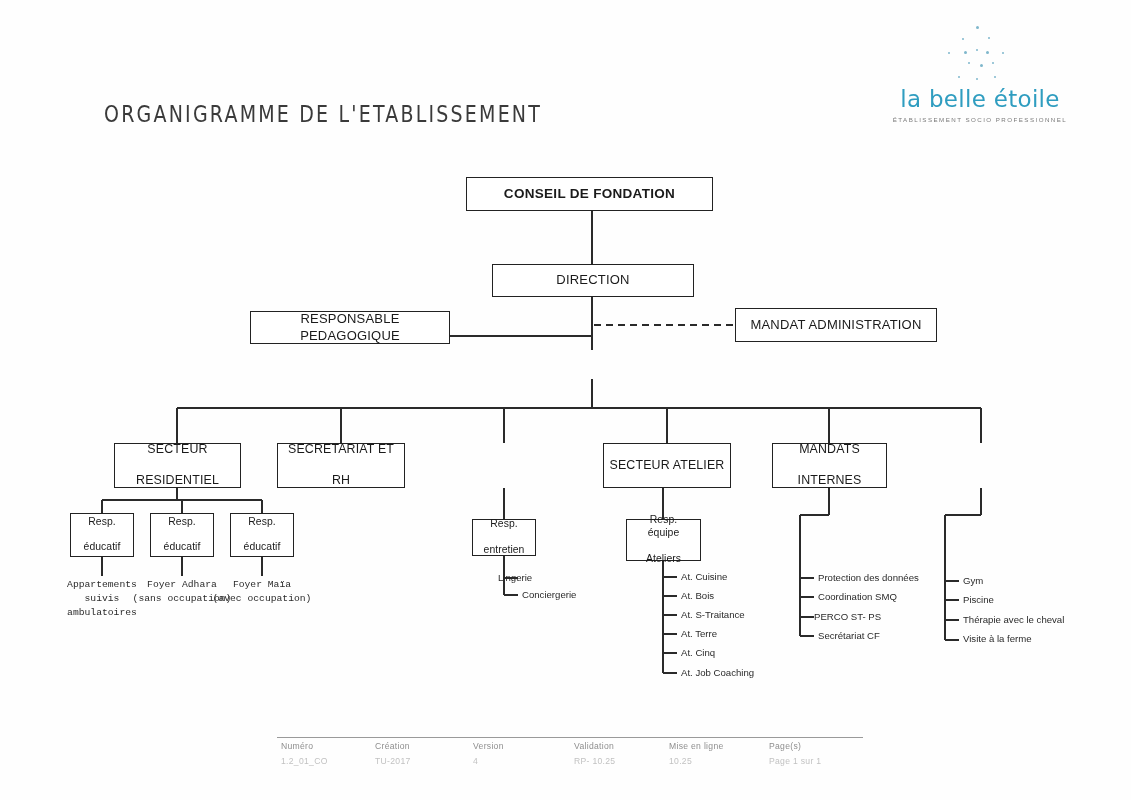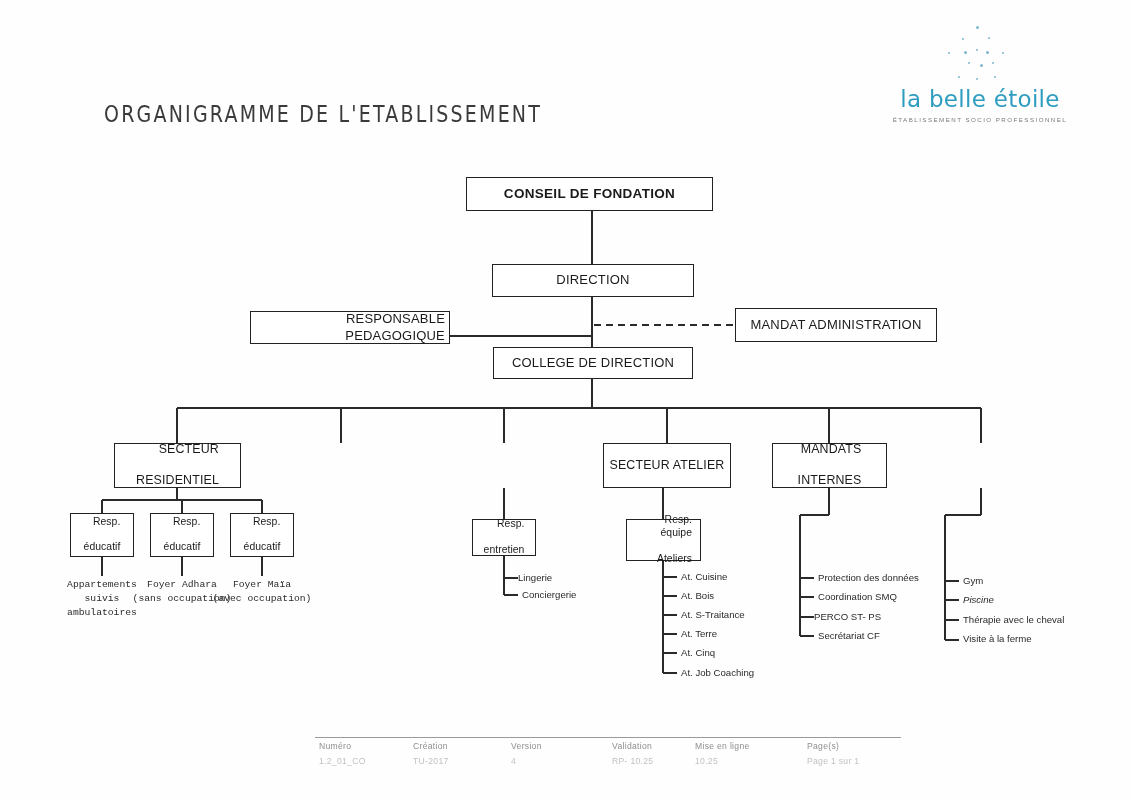--- a/index.html
+++ b/index.html
@@ -35,21 +35,21 @@
     position:absolute;left:0;top:92px;width:180px;text-align:center;
     font-family:"Liberation Sans", sans-serif;
     font-size:6.2px;color:#7a7a7a;letter-spacing:1.45px;white-space:nowrap;
   }
 
   
   .box{
     position:absolute;box-sizing:border-box;
     border:1.4px solid #222;background:#fff;
     display:flex;align-items:center;justify-content:center;
-    text-align:right;line-height:1.24;
+    text-align:center;line-height:1.24;
     font-family:"Liberation Sans", sans-serif;
   }
   .box span{display:block;padding:0 4px;}
   .lvl1{font-size:13.5px;font-weight:bold;letter-spacing:.3px;}
   .lvl2{font-size:13px;letter-spacing:.2px;}
   .sector{font-size:12.4px;letter-spacing:.15px;}
   .small{font-size:10.4px;letter-spacing:.05px;}
 
   
   .leaf{
@@ -57,21 +57,21 @@
     font-family:"Liberation Sans", sans-serif;
     white-space:nowrap;line-height:1.35;
   }
   .undertext{
     position:absolute;font-size:9.7px;color:#2a2a2a;
     text-align:center;line-height:1.42;
     font-family:Liberation Mono, monospace;
   }
 
   
-  .footer{position:absolute;left:277px;top:737px;width:586px;height:36px;margin-left:38px;}
+  .footer{position:absolute;left:277px;top:737px;width:586px;height:36px;}
   .footer-rule{position:absolute;left:0;top:0;width:586px;height:1px;background:#9a9a9a;}
   .fcol{position:absolute;top:4px;}
   .fhead{font-size:8.6px;color:#8e8e8e;letter-spacing:.3px;white-space:nowrap;}
   .fval{font-size:8.6px;color:#c2c2c2;letter-spacing:.3px;white-space:nowrap;margin-top:5px;}
 </style>
 </head>
 <body>
 
 <div id="sheet">
 
@@ -171,26 +171,26 @@
   </div>
 
   <div class="box lvl2" style="left:250px;top:311px;width:200px;height:33px;">
     <span>RESPONSABLE PEDAGOGIQUE</span>
   </div>
 
   <div class="box lvl2" style="left:735px;top:308px;width:202px;height:34px;">
     <span>MANDAT ADMINISTRATION</span>
   </div>
 
-  <div class="box lvl2" style="left:493px;top:347px;width:200px;height:32px;">
-    <span>COLLEGE DE DIRECTION</span>
-  </div>
 
   <div class="box sector" style="left:114px;top:443px;width:127px;height:45px;">
     <span><span>SECTEUR</span><br><span>RESIDENTIEL</span></span>
+  </div>
+  <div class="box sector" style="left:277px;top:443px;width:128px;height:45px;">
+    <span><span>SECRETARIAT ET</span><br><span>RH</span></span>
   </div>
   <div class="box sector" style="left:603px;top:443px;width:128px;height:45px;">
     <span>SECTEUR ATELIER</span>
   </div>
   <div class="box sector" style="left:772px;top:443px;width:115px;height:45px;">
     <span><span>MANDATS</span><br><span>INTERNES</span></span>
   </div>
 
   <div class="box small" style="left:70px;top:513px;width:64px;height:44px;">
     <span><span>Resp.</span><br><span>éducatif</span></span>
@@ -202,40 +202,40 @@
     <span><span>Resp.</span><br><span>éducatif</span></span>
   </div>
 
   <div class="undertext" style="left:42px;top:578px;width:120px;">Appartements<br>suivis<br>ambulatoires</div>
   <div class="undertext" style="left:122px;top:578px;width:120px;">Foyer Adhara<br>(sans occupation)</div>
   <div class="undertext" style="left:202px;top:578px;width:120px;">Foyer Maïa<br>(avec occupation)</div>
 
   <div class="box small" style="left:472px;top:519px;width:64px;height:37px;">
     <span><span>Resp.</span><br><span>entretien</span></span>
   </div>
-  <div class="leaf" style="left:518px;top:572px;text-align:center;">Lingerie</div>
+  <div class="leaf" style="left:498px;top:572px;text-align:center;">Lingerie</div>
   <div class="leaf" style="left:522px;top:589px;">Conciergerie</div>
 
   <div class="box small" style="left:626px;top:519px;width:75px;height:42px;">
     <span><span>Resp. équipe</span><br><span>Ateliers</span></span>
   </div>
   <div class="leaf" style="left:681px;top:571px;">At. Cuisine</div>
   <div class="leaf" style="left:681px;top:590px;">At. Bois</div>
   <div class="leaf" style="left:681px;top:609px;">At. S-Traitance</div>
   <div class="leaf" style="left:681px;top:628px;">At. Terre</div>
   <div class="leaf" style="left:681px;top:647px;">At. Cinq</div>
   <div class="leaf" style="left:681px;top:667px;">At. Job Coaching</div>
 
   <div class="leaf" style="left:818px;top:572px;">Protection des données</div>
   <div class="leaf" style="left:818px;top:591px;">Coordination SMQ</div>
   <div class="leaf" style="left:814px;top:611px;">PERCO ST- PS</div>
   <div class="leaf" style="left:818px;top:630px;">Secrétariat CF</div>
 
   <div class="leaf" style="left:963px;top:575px;">Gym</div>
-  <div class="leaf" style="left:963px;top:594px;font-style:italic;">Piscine</div>
+  <div class="leaf" style="left:963px;top:594px;">Piscine</div>
   <div class="leaf" style="left:963px;top:614px;">Thérapie avec le cheval</div>
   <div class="leaf" style="left:963px;top:633px;">Visite à la ferme</div>
 
   <div class="footer">
     <div class="footer-rule"></div>
 
     <div class="fcol" style="left:4px;">
       <div class="fhead">Numéro</div>
       <div class="fval">1.2_01_CO</div>
     </div>
@@ -244,21 +244,21 @@
       <div class="fval">TU-2017</div>
     </div>
     <div class="fcol" style="left:196px;">
       <div class="fhead">Version</div>
       <div class="fval">4</div>
     </div>
     <div class="fcol" style="left:297px;">
       <div class="fhead">Validation</div>
       <div class="fval">RP- 10.25</div>
     </div>
-    <div class="fcol" style="left:380px;">
+    <div class="fcol" style="left:392px;">
       <div class="fhead">Mise en ligne</div>
       <div class="fval">10.25</div>
     </div>
     <div class="fcol" style="left:492px;">
       <div class="fhead">Page(s)</div>
       <div class="fval">Page 1 sur 1</div>
     </div>
   </div>
 
 </div>

